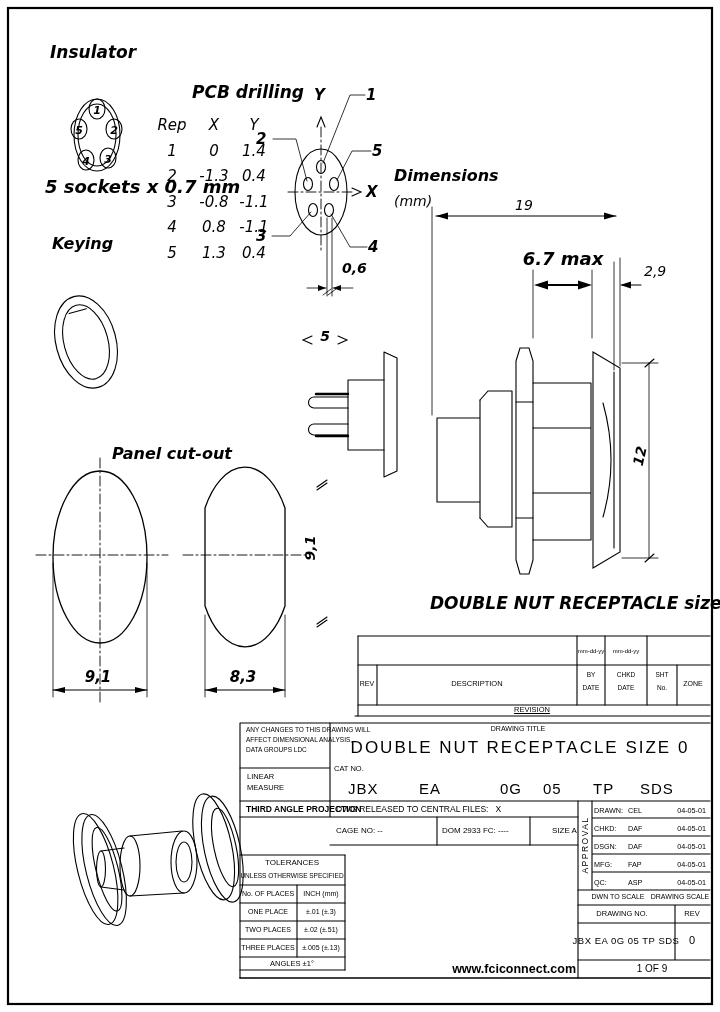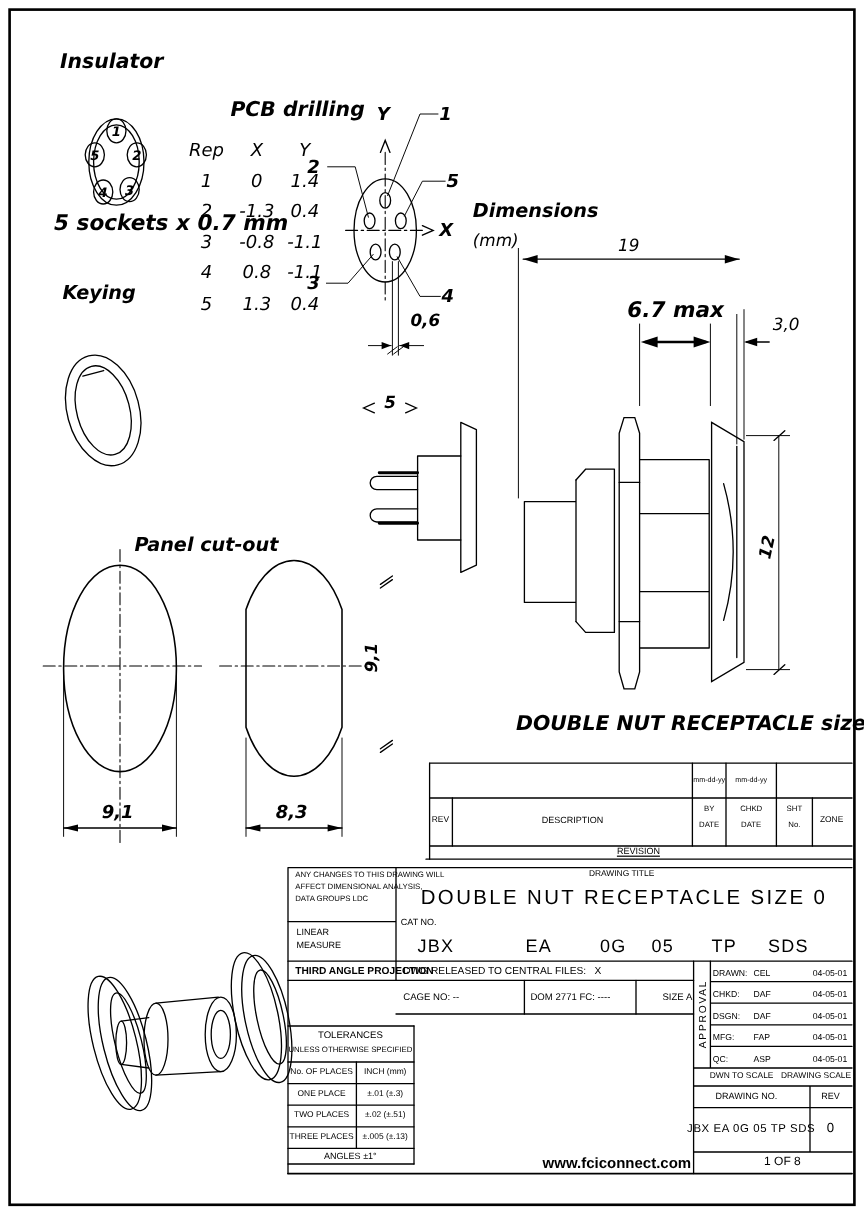--- a/index.html
+++ b/index.html
@@ -207,21 +207,21 @@
   <div class="abs hand t15" style="left:256px;top:130px;">2</div>
   <div class="abs hand t15" style="left:372px;top:142px;">5</div>
   <div class="abs hand t15" style="left:256px;top:227px;">3</div>
   <div class="abs hand t15" style="left:368px;top:238px;">4</div>
   <div class="abs hand t14" style="left:342px;top:260px;">0,6</div>
 
   <div class="abs hand t16" style="left:394px;top:166px;">Dimensions</div>
   <div class="abs handl t14" style="left:394px;top:193px;">(mm)</div>
   <div class="abs cad t14 ctr" style="left:524px;top:197px;">19</div>
   <div class="abs hand t13 ctr" style="left:563px;top:248px;">6.7 max</div>
-  <div class="abs cad t14" style="left:644px;top:263px;">3,0</div>
+  <div class="abs cad t14" style="left:644px;top:263px;">2,9</div>
   <div class="abs hand t14 ctr" style="left:325px;top:328px;">5</div>
   <div class="abs hand t14" style="left:298px;top:540px;transform:rotate(-90deg);">9,1</div>
   <div class="abs hand t14" style="left:630px;top:448px;transform:rotate(-78deg);">12</div>
 
   <div class="abs hand t16" style="left:112px;top:444px;">Panel cut-out</div>
   <div class="abs hand t15 ctr" style="left:98px;top:668px;">9,1</div>
   <div class="abs hand t15 ctr" style="left:243px;top:668px;">8,3</div>
 
   <div class="abs hand t17" style="left:430px;top:593px;">DOUBLE NUT RECEPTACLE size 0</div>
 
@@ -240,29 +240,29 @@
 
   <div class="abs s7 ctr" style="left:518px;top:725px;">DRAWING TITLE</div>
   <div class="abs bigtitle ctr" style="left:520px;top:738px;">DOUBLE NUT RECEPTACLE SIZE 0</div>
   <div class="abs s65" style="left:246px;top:726px;">ANY CHANGES TO THIS DRAWING WILL</div>
   <div class="abs s65" style="left:246px;top:736px;">AFFECT DIMENSIONAL ANALYSIS,</div>
   <div class="abs s65" style="left:246px;top:746px;">DATA GROUPS LDC</div>
   <div class="abs s75" style="left:247px;top:772px;">LINEAR</div>
   <div class="abs s75" style="left:247px;top:783px;">MEASURE</div>
   <div class="abs s75" style="left:334px;top:764px;">CAT NO.</div>
   <div class="abs catno" style="left:348px;top:780px;">JBX</div>
-  <div class="abs catno" style="left:438px;top:780px;text-align:right;">EA</div>
+  <div class="abs catno" style="left:419px;top:780px;text-align:right;">EA</div>
   <div class="abs catno" style="left:500px;top:780px;">0G</div>
   <div class="abs catno" style="left:543px;top:780px;">05</div>
   <div class="abs catno" style="left:593px;top:780px;">TP</div>
   <div class="abs catno" style="left:640px;top:780px;">SDS</div>
   <div class="abs s85" style="left:246px;top:804px;font-weight:bold;">THIRD ANGLE PROJECTION</div>
   <div class="abs s85 pre" style="left:336px;top:804px;">DWG RELEASED TO CENTRAL FILES:   X</div>
   <div class="abs s8" style="left:336px;top:826px;">CAGE NO: --</div>
-  <div class="abs s8" style="left:442px;top:826px;">DOM 2771 FC: ----</div>
+  <div class="abs s8" style="left:442px;top:826px;">DOM 2933 FC: ----</div>
   <div class="abs s8" style="left:552px;top:826px;">SIZE A</div>
 
   <div class="abs s85 cc" style="left:585px;top:845px;transform:translate(-50%,-50%) rotate(-90deg);letter-spacing:1.5px;">APPROVAL</div>
   <div class="approw" style="top:801px;">
     <span class="r">DRAWN:</span>
     <span class="n">CEL</span>
     <span class="d">04-05-01</span>
   </div>
   <div class="approw" style="top:819px;">
     <span class="r">CHKD:</span>
@@ -296,16 +296,16 @@
   <div class="abs s7 ctr" style="left:268px;top:944px;">THREE PLACES</div>
   <div class="abs s7 ctr" style="left:321px;top:944px;">±.005 (±.13)</div>
   <div class="abs s75 ctr" style="left:292px;top:959px;">ANGLES ±1°</div>
 
   <div class="abs s7 ctr" style="left:618px;top:893px;">DWN TO SCALE</div>
   <div class="abs s7 ctr" style="left:680px;top:893px;">DRAWING SCALE</div>
   <div class="abs s75 ctr" style="left:622px;top:909px;">DRAWING NO.</div>
   <div class="abs s75 ctr" style="left:692px;top:909px;">REV</div>
   <div class="abs ctr" style="left:626px;top:935px;font-size:9.5px;letter-spacing:0.5px;">JBX EA 0G 05 TP SDS</div>
   <div class="abs ctr" style="left:692px;top:934px;font-size:11px;">0</div>
-  <div class="abs ctr" style="left:652px;top:963px;font-size:10px;">1 OF 8</div>
+  <div class="abs ctr" style="left:652px;top:963px;font-size:10px;">1 OF 9</div>
   <div class="abs" style="left:450px;top:962px;width:126px;text-align:right;font-size:12.5px;font-weight:bold;">www.fciconnect.com</div>
 
 </div>
 
 </body></html>

